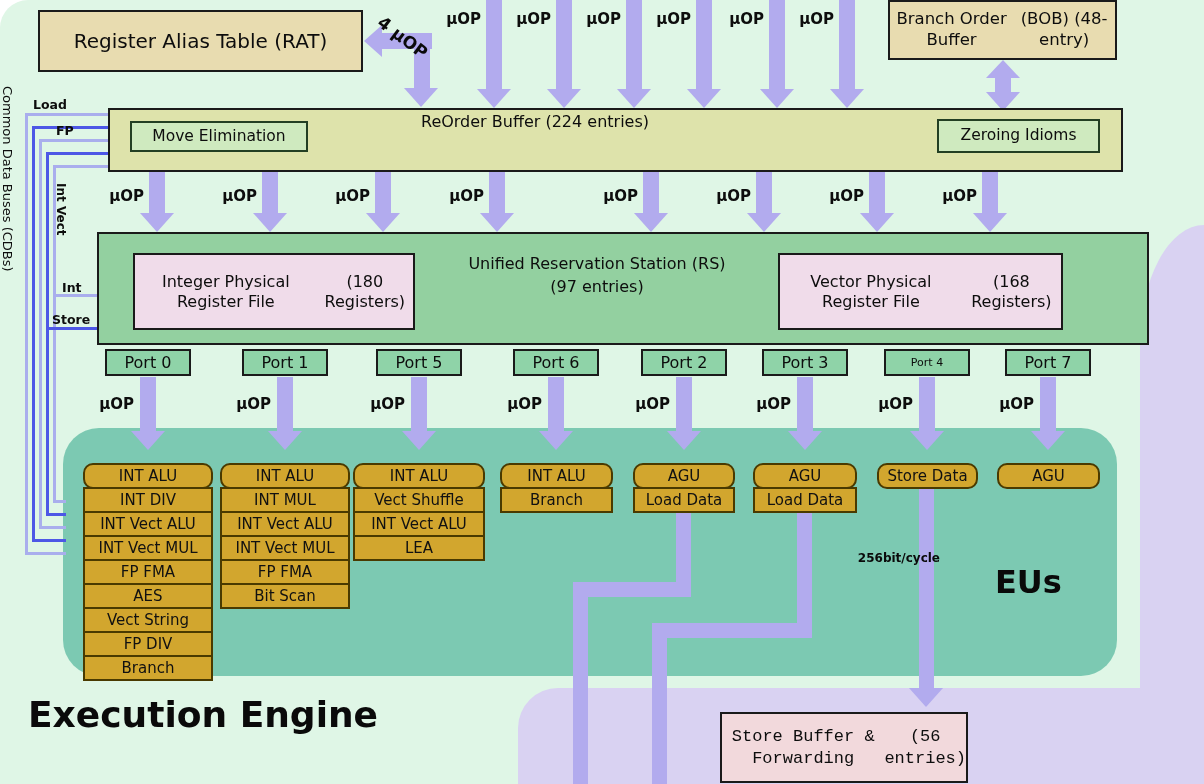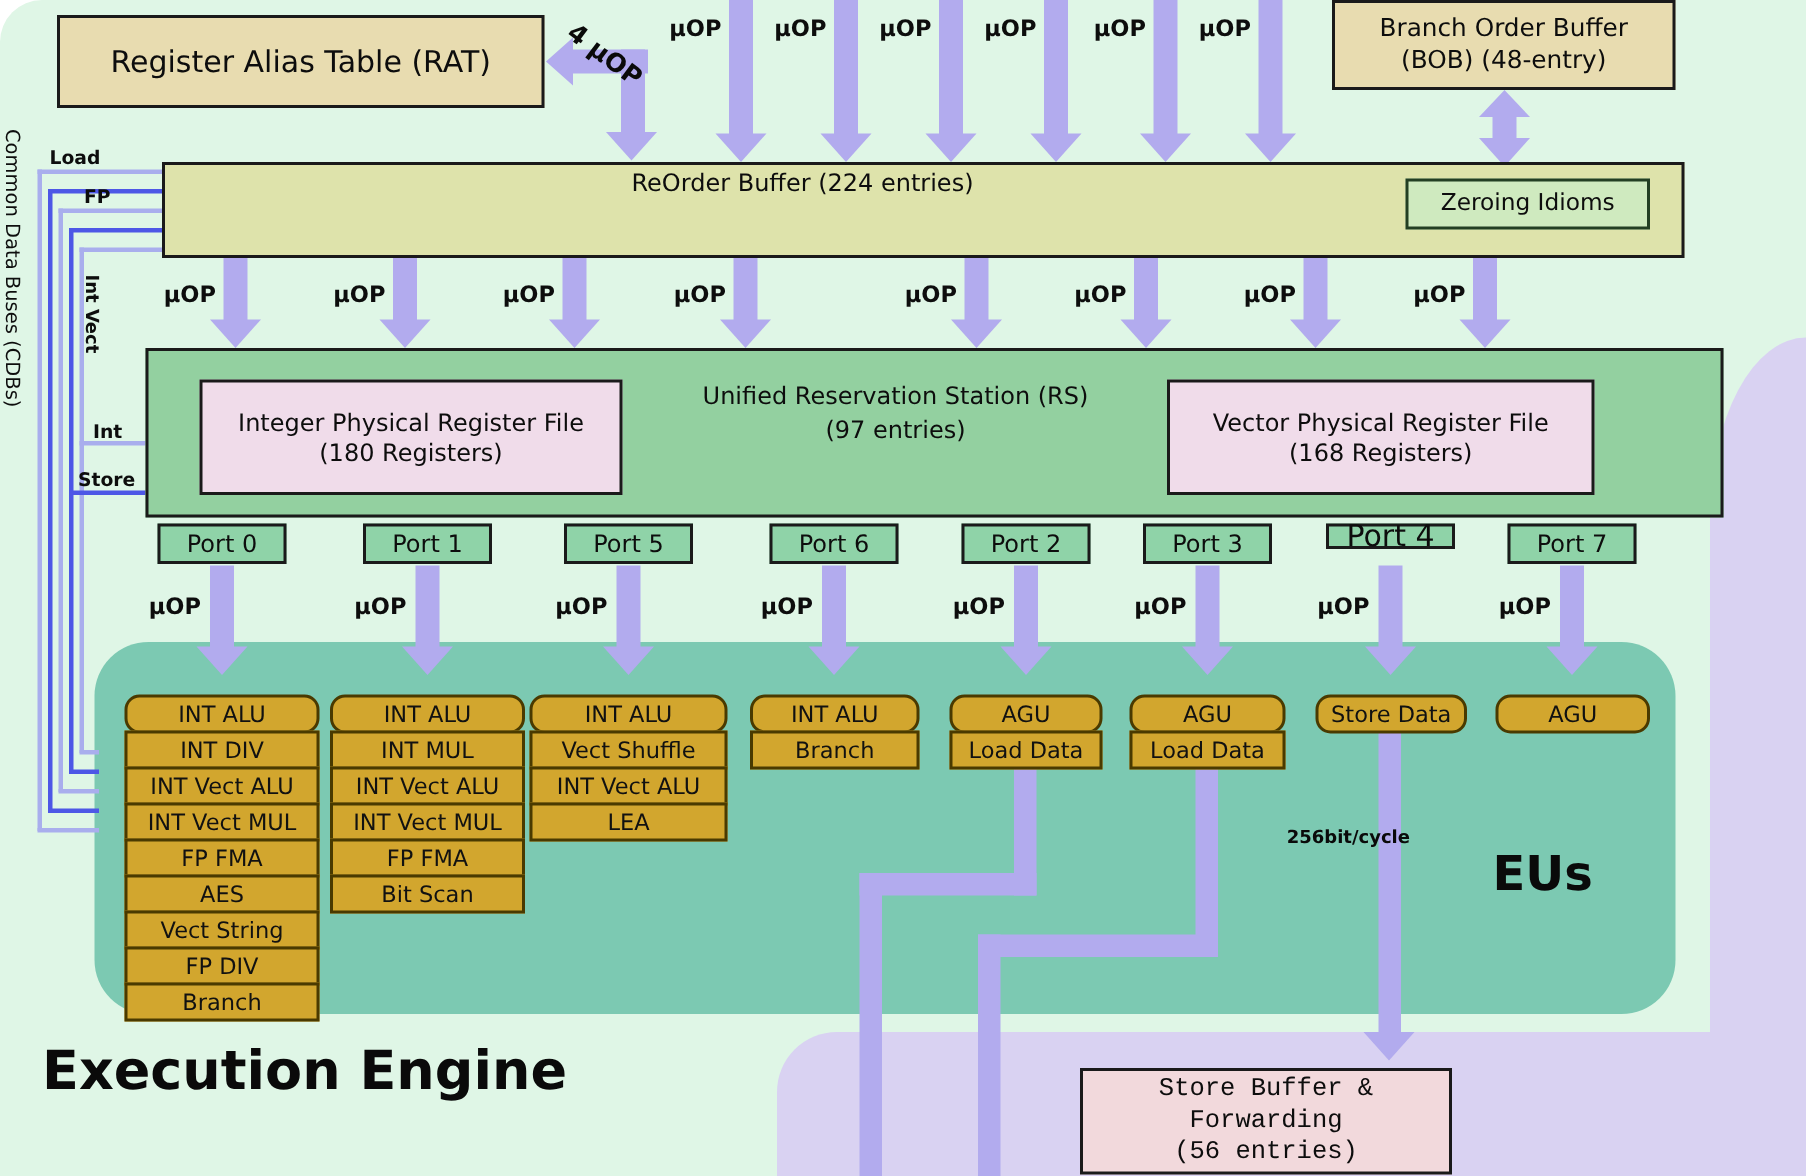--- a/index.html
+++ b/index.html
@@ -1,20 +1,20 @@
 <!DOCTYPE html>
 <html><head>
 <meta charset="utf-8">
 <style>
   html,body{margin:0;padding:0;background:#ffffff;font-family:"DejaVu Sans",sans-serif;color:#0d0d0d;}
   #stage{position:relative;width:1204px;height:784px;overflow:hidden;background:#ffffff;}
   .abs{position:absolute;}
   .mint{position:absolute;left:0;top:0;width:1204px;height:784px;background:#dff6e6;border-top-left-radius:28px;}
   .panel{position:absolute;}
-  .box{position:absolute;box-sizing:border-box;border:2px solid #1a1a1a;display:flex;flex-direction:column;align-items:center;justify-content:center;text-align:center;line-height:1.25;}
+  .box{position:absolute;box-sizing:border-box;border:2px solid #1a1a1a;display:flex;flex-direction:row;align-items:center;justify-content:center;text-align:center;line-height:1.25;}
   .tan{background:#e8dcb0;}
   .khaki{background:#dee3ab;}
   .greenbox{background:#cfeabf;border-color:#233f23;}
   .schedgreen{background:#93d0a0;}
   .portgreen{background:#8fd3a8;}
   .pink{background:#f0dcea;}
   .storepink{background:#f2d9dc;}
   .shaft{position:absolute;background:#b2abee;}
   .head-down{position:absolute;width:0;height:0;border-left:17px solid transparent;border-right:17px solid transparent;border-top:19px solid #b2abee;}
   .head-up{position:absolute;width:0;height:0;border-left:17px solid transparent;border-right:17px solid transparent;border-bottom:18px solid #b2abee;}
@@ -163,20 +163,23 @@
 
   <div class="box tan" style="left:888px;top:0px;width:229px;height:60px;font-size:16.5px;">
     <span>Branch Order Buffer</span>
     <span>(BOB) (48-entry)</span>
   </div>
 
   <div class="box khaki" style="left:108px;top:108px;width:1015px;height:64px;"></div>
   <div class="abs" style="left:170px;top:112px;width:730px;text-align:center;">
     <div style="font-size:16px;">ReOrder Buffer (224 entries)</div>
   </div>
+  <div class="box greenbox" style="left:130px;top:121px;width:178px;height:31px;font-size:15.5px;">
+    <span>Move Elimination</span>
+  </div>
   <div class="box greenbox" style="left:937px;top:119px;width:163px;height:34px;font-size:15.5px;">
     <span>Zeroing Idioms</span>
   </div>
 
   <div class="box schedgreen" style="left:97px;top:232px;width:1052px;height:113px;"></div>
   <div class="abs" style="left:432px;top:252px;width:330px;text-align:center;font-size:16px;line-height:1.45;">
     <div>Unified Reservation Station (RS)</div>
     <div>(97 entries)</div>
   </div>
   <div class="box pink" style="left:133px;top:253px;width:282px;height:77px;font-size:16px;">
@@ -199,21 +202,21 @@
     </div>
   <div class="box portgreen" style="left:513px;top:349px;width:86px;height:27px;font-size:16px;">
       <span>Port 6</span>
     </div>
   <div class="box portgreen" style="left:641px;top:349px;width:86px;height:27px;font-size:16px;">
       <span>Port 2</span>
     </div>
   <div class="box portgreen" style="left:762px;top:349px;width:86px;height:27px;font-size:16px;">
       <span>Port 3</span>
     </div>
-  <div class="box portgreen" style="left:884px;top:349px;width:86px;height:17px;font-size:20px;">
+  <div class="box portgreen" style="left:884px;top:349px;width:86px;height:27px;font-size:11px;">
       <span>Port 4</span>
     </div>
   <div class="box portgreen" style="left:1005px;top:349px;width:86px;height:27px;font-size:16px;">
       <span>Port 7</span>
     </div>
 
   <div class="eu-col" style="left:83px;width:130px;">
     <div class="eu-box">INT ALU</div>
     <div class="eu-box">INT DIV</div>
     <div class="eu-box">INT Vect ALU</div>

